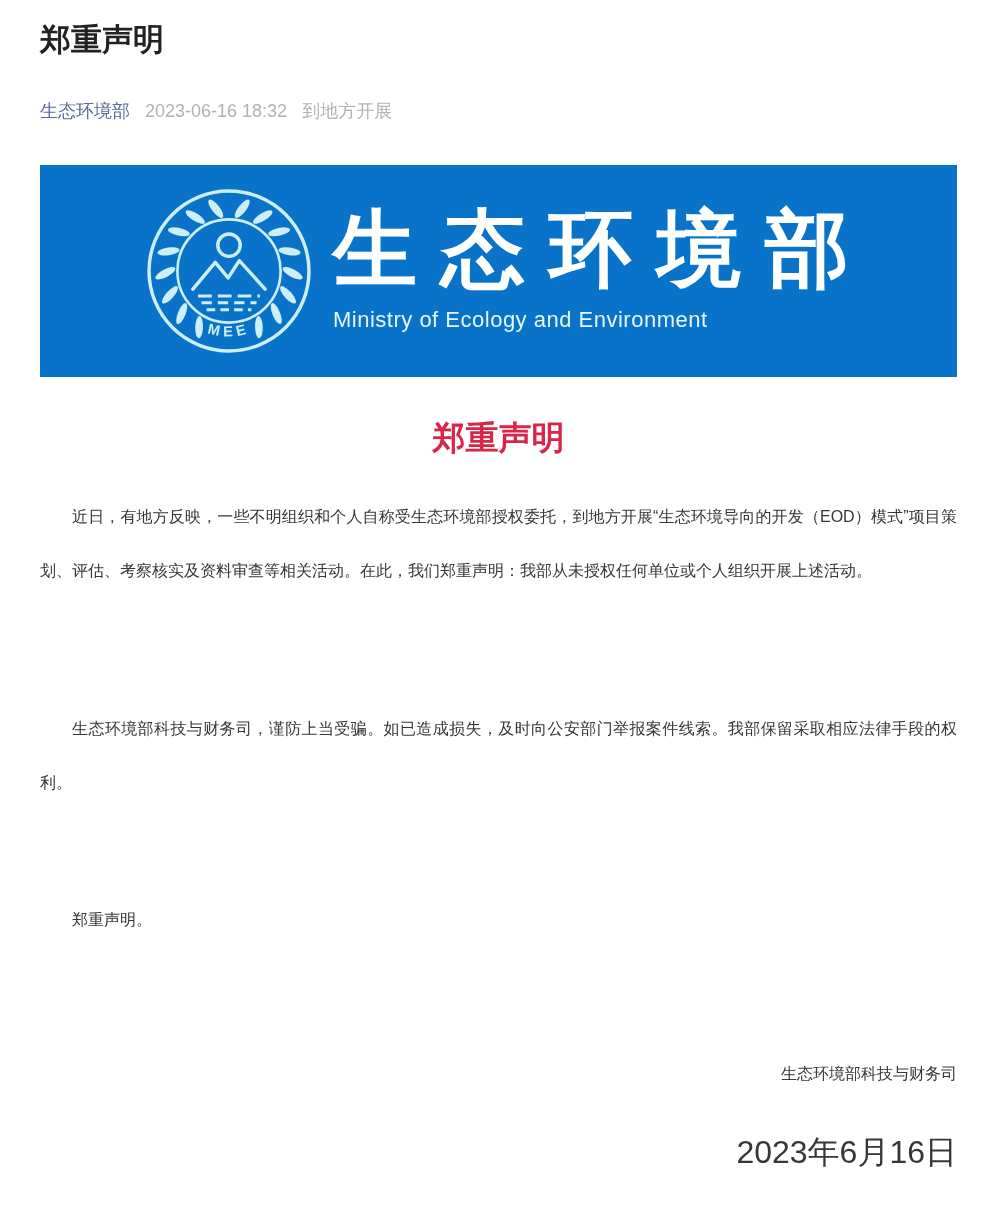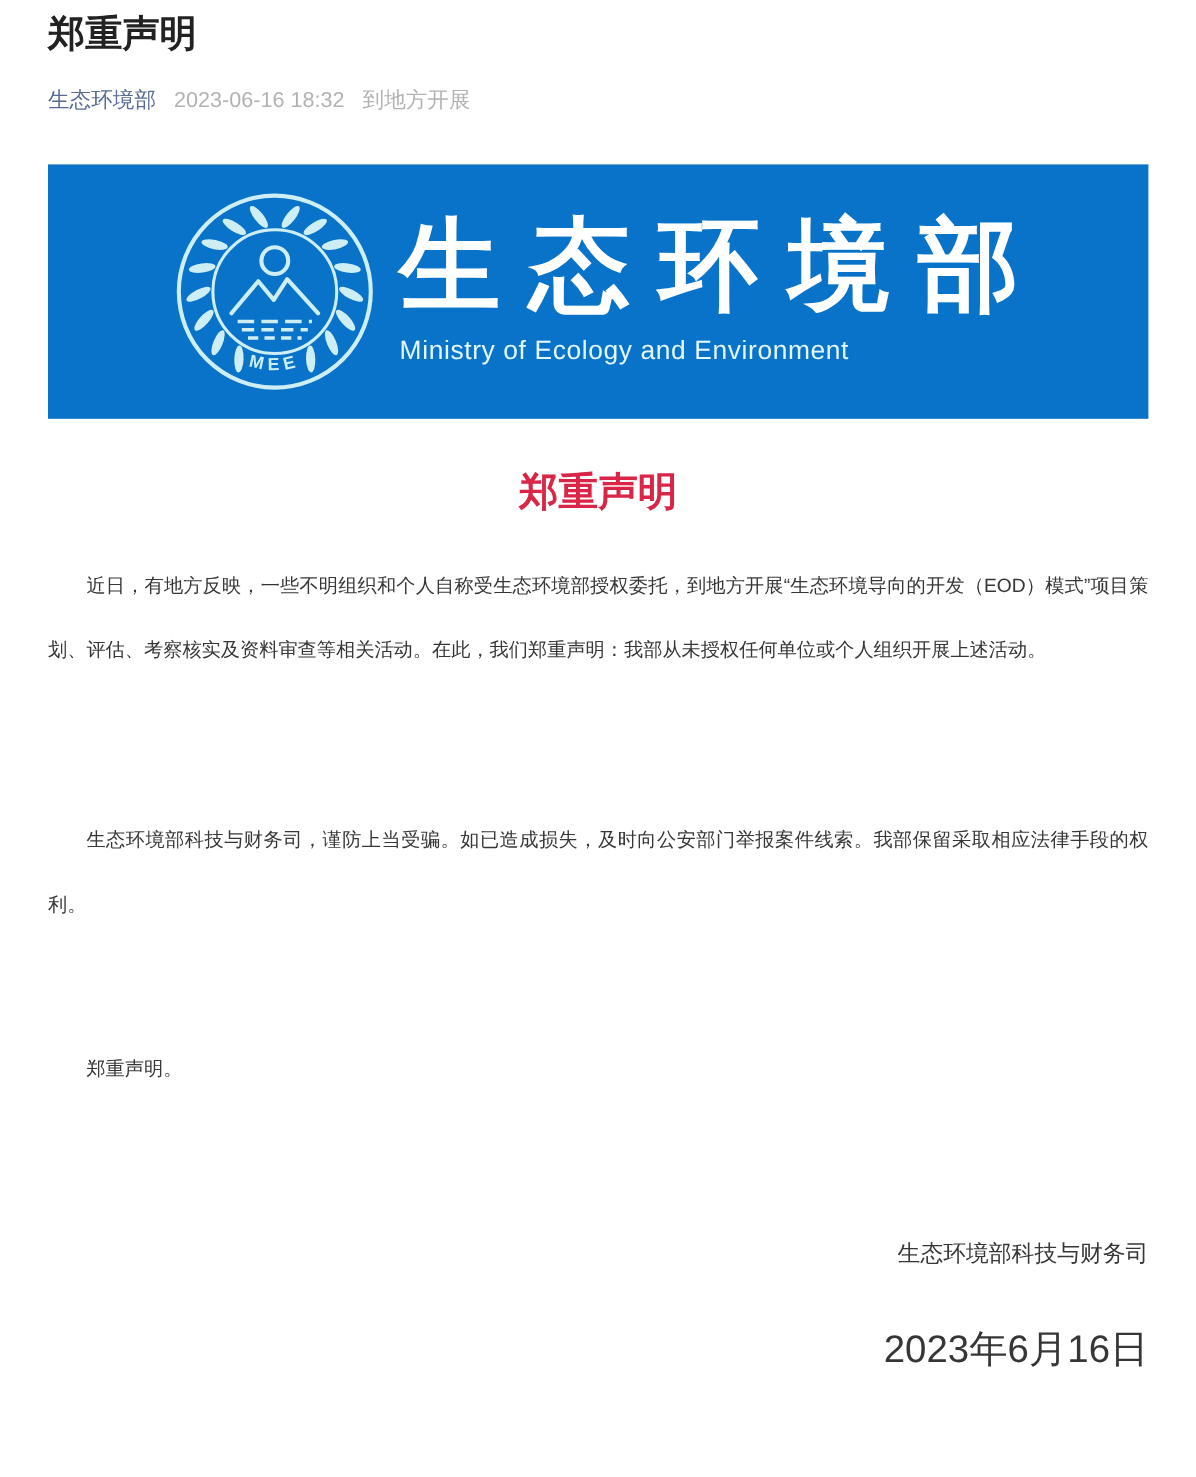--- a/index.html
+++ b/index.html
@@ -6,21 +6,21 @@
     margin: 0;
     padding: 0;
     background: #ffffff;
   }
   body {
     width: 997px;
     font-family: "Liberation Sans", sans-serif;
     -webkit-font-smoothing: antialiased;
   }
   .page {
-    padding: 8px 40px 26px 40px;
+    padding: 20px 40px 26px 40px;
     box-sizing: border-box;
     width: 997px;
   }
   .article-title {
     font-size: 31px;
     line-height: 40px;
     font-weight: 700;
     color: #222222;
     margin: 0 0 22px 0;
   }
@@ -33,20 +33,21 @@
     margin: 0 0 41px 0;
     white-space: nowrap;
   }
   .byline .account {
     color: #576b95;
     cursor: pointer;
     text-decoration: none;
   }
   .byline .meta {
     color: #b2b2b2;
+    margin-top: 16px;
   }
   .banner {
     height: 212px;
     background: #0873c8;
     display: flex;
     align-items: center;
     padding-left: 103px;
     box-sizing: border-box;
     cursor: pointer;
     overflow: hidden;
@@ -90,21 +91,21 @@
     line-height: 54px;
     color: #363636;
     text-indent: 2em;
     margin: 0;
     text-align: justify;
   }
   .para.p1 { margin-top: 29px; }
   .para.p2 { margin-top: 104px; }
   .para.closing { margin-top: 83px; }
   .sig-line {
-    font-size: 19px;
+    font-size: 16px;
     line-height: 54px;
     color: #363636;
     text-align: right;
     margin: 0;
   }
   .sig-line.signature { margin-top: 100px; }
   .sig-line.date {
     margin-top: 24px;
     font-size: 32px;
   }

